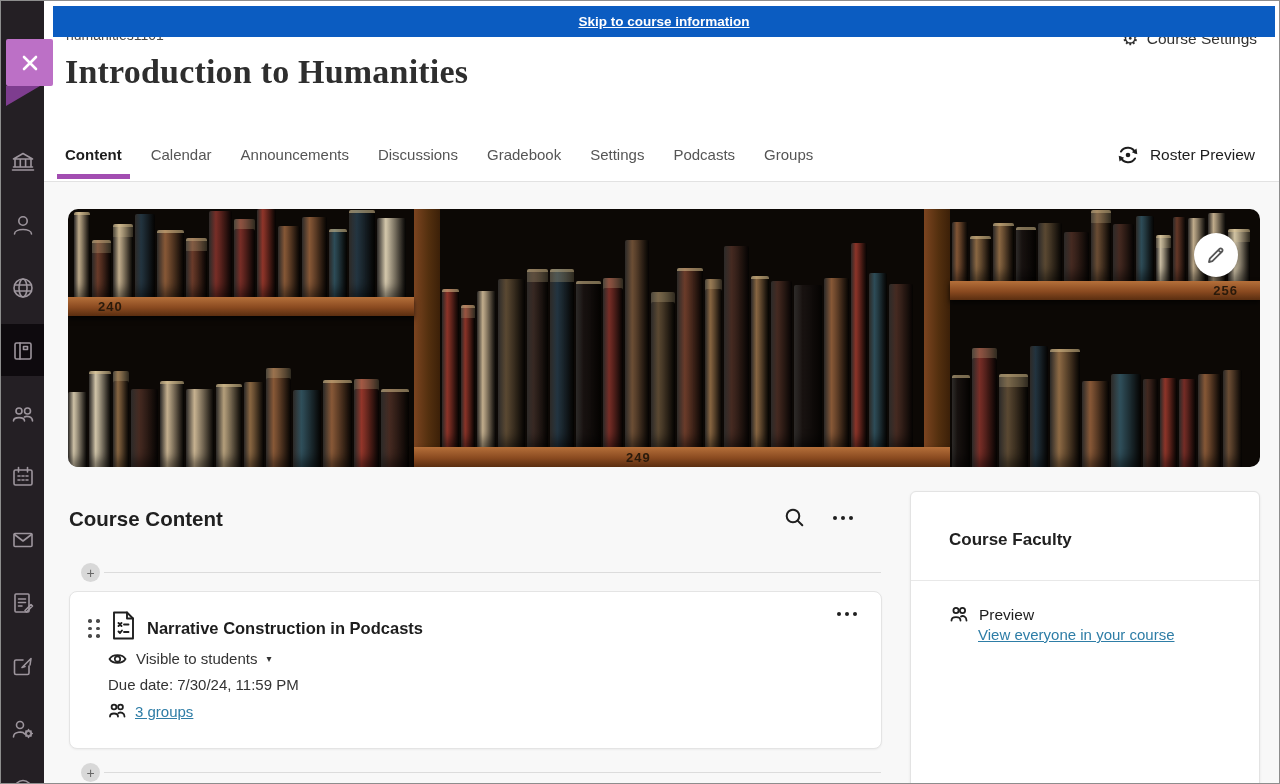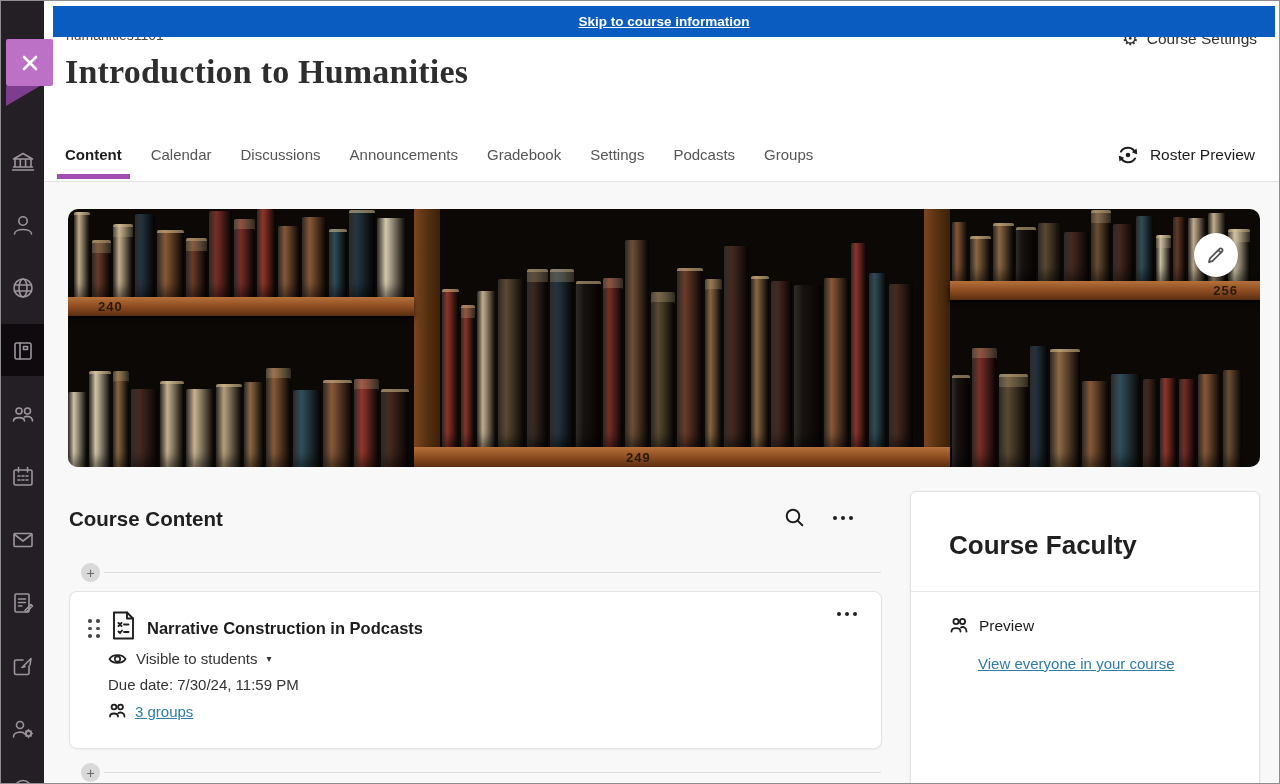--- a/index.html
+++ b/index.html
@@ -85,31 +85,31 @@
   .vis-row svg { stroke:#222; fill:none; stroke-width:1.7; }
   .caret { font-size:10px; color:#333; }
   .due-row { position:absolute; left:38px; top:84px; font-size:15px; color:#333; }
   .groups-row { position:absolute; left:38px; top:110px; display:flex; align-items:center; gap:9px; }
   .groups-row svg { stroke:#1f1f1f; fill:none; stroke-width:1.8; stroke-linecap:round; }
   a.teal { color:#2e7da6; font-size:15px; text-decoration:underline; cursor:pointer; }
 
   
   .panel { position:absolute; left:866px; top:309px; width:350px; height:620px; background:#fff;
            border:1px solid #e3e3e3; border-radius:6px; box-shadow:0 1px 3px rgba(0,0,0,.07); padding:38px 38px 0 38px; }
-  .panel h2 { font-size:26px; font-weight:bold; color:#202020; }
+  .panel h2 { font-size:17px; font-weight:bold; color:#202020; }
   .faculty-row { display:flex; align-items:flex-start; gap:18px; margin-top:26px; }
   .avatar { width:50px; height:50px; border-radius:50%; background:#202020; overflow:hidden; flex:0 0 auto; }
   .faculty-name { font-size:16.5px; color:#1d1d1d; margin-top:2px; }
   .role-pill { display:inline-block; margin-top:8px; background:#ececec; border-radius:11px; padding:4px 13px;
                font-size:10px; font-weight:bold; letter-spacing:.8px; color:#3f3f3f; }
   .panel-divider { height:1px; background:#e8e8e8; margin:30px -38px 0 -38px; }
   .details-heading { margin-top:32px; }
   .roster-row { display:flex; align-items:center; gap:11px; margin-top:24px; font-size:15.5px; color:#1d1d1d; }
   .roster-row svg { stroke:#1f1f1f; fill:none; stroke-width:1.8; stroke-linecap:round; }
-  .roster-link { display:block; margin:20px 0 0 29px; font-size:15.5px; }
+  .roster-link { display:block; margin:2px 0 0 29px; font-size:15.5px; }
 </style>
 </head>
 <body>
 
 <div class="screen">
 
   <div class="sidebar">
     <div class="active-tile"></div>
 
     <div class="side-icon" style="top:147px">
@@ -206,24 +206,24 @@
   </div>
 
   <div class="tab-bar">
     <div class="tab active">
         <span>Content</span>
       </div>
     <div class="tab">
         <span>Calendar</span>
       </div>
     <div class="tab">
+        <span>Announcements</span>
+      </div>
+    <div class="tab">
         <span>Discussions</span>
-      </div>
-    <div class="tab">
-        <span>Announcements</span>
       </div>
     <div class="tab">
         <span>Gradebook</span>
       </div>
     <div class="tab">
         <span>Settings</span>
       </div>
     <div class="tab">
         <span>Podcasts</span>
       </div>

